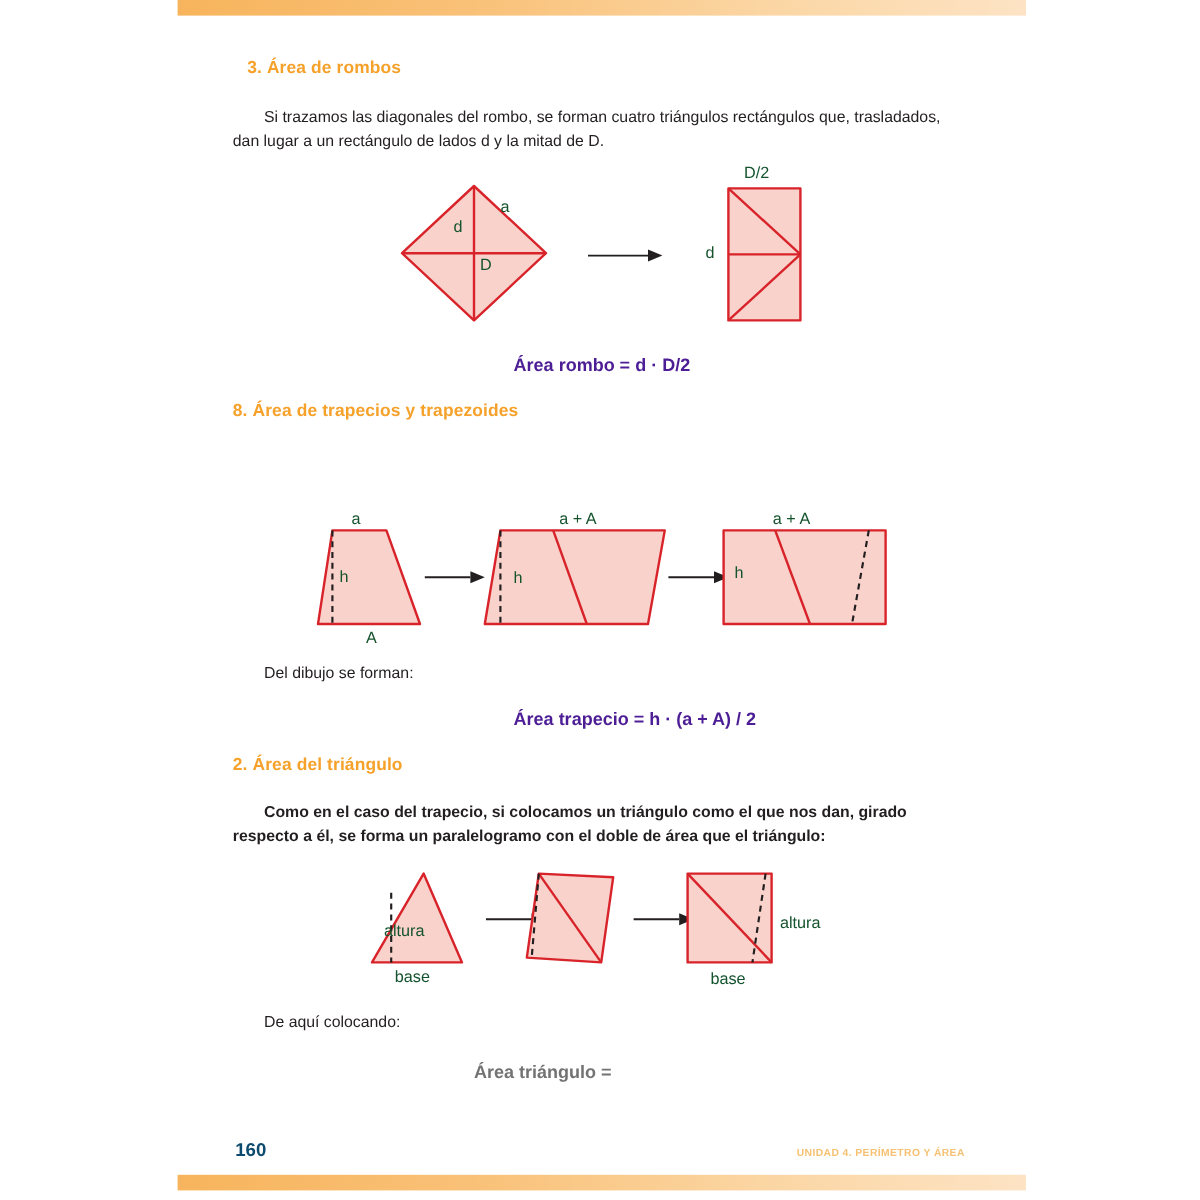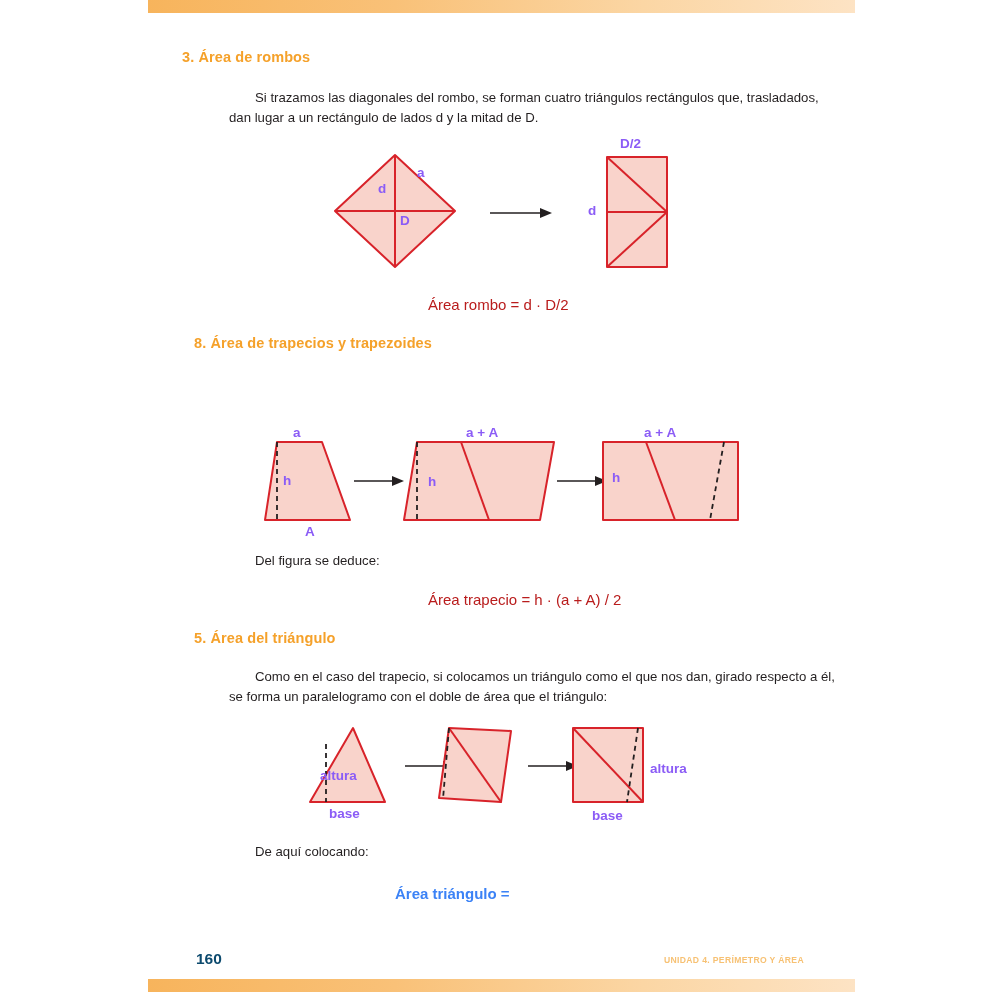--- a/index.html
+++ b/index.html
@@ -43,38 +43,36 @@
     font-weight: bold;
     letter-spacing: 0.1px;
     white-space: nowrap;
   }
   .para {
     position: absolute;
     font-size: 13.2px;
     line-height: 20px;
     color: #231f20;
     text-align: left;
-    margin-left: 35px;
   }
   .para .indent { display: inline-block; width: 26px; }
 
   .formula {
     position: absolute;
-    color: #b91c1c;
+    color: #4c1d95;
     font-size: 15px;
-    font-weight: normal;
+    font-weight: bold;
     white-space: nowrap;
   }
 
   .fig-label {
     position: absolute;
     font-size: 13.5px;
-    color: #8b5cf6;
-    white-space: nowrap;
-    font-weight: bold;
+    color: #14532d;
+    white-space: nowrap;
   }
 
   
   .page-number {
     position: absolute;
     left: 196px;
     top: 950px;
     color: #0c4a6e;
     font-size: 15.5px;
     font-weight: bold;
@@ -114,21 +112,21 @@
     stroke-width: 1.6;
     fill: none;
   }
   .arrow-head { fill: #231f20; }
 
   
   .fraction {
     position: absolute;
     display: flex;
     align-items: center;
-    color: #3b82f6;
+    color: #737373;
     font-size: 15px;
     font-weight: bold;
     white-space: nowrap;
   }
   .frac-stack {
     display: inline-flex;
     flex-direction: column;
     align-items: center;
     margin-left: 8px;
   }
@@ -142,21 +140,21 @@
   .frac-den { padding-top: 3px; }
 </style>
 </head>
 <body>
 
 <div class="page">
 
   <div class="bar top"></div>
   <div class="bar bottom"></div>
 
-  <div class="section-title" style="left:182px; top:49px;text-align:center;">3. Área de rombos</div>
+  <div class="section-title" style="left:206px; top:49px;text-align:center;">3. Área de rombos</div>
 
   <div class="para" style="left:194px; top:88px; width:612px;">
     <span class="indent"></span><span>Si trazamos las diagonales del rombo, se forman cuatro triángulos rectángulos que, trasladados,</span>
     <span>dan lugar a un rectángulo de lados d y la mitad de D.</span>
   </div>
 
   <svg style="left:325px; top:145px;" width="150" height="135">
     <polygon class="shape" points="10,66 70,10 130,66 70,122"></polygon>
     <line class="inner-line" x1="70" y1="10" x2="70" y2="122"></line>
     <line class="inner-line" x1="10" y1="66" x2="130" y2="66"></line>
@@ -211,27 +209,27 @@
   </svg>
 
   <svg style="left:602px; top:441px;" width="140" height="84">
     <rect class="shape" x="1" y="1" width="135" height="78"></rect>
     <line class="inner-line" x1="44" y1="1" x2="73" y2="79"></line>
     <line class="dashed" x1="122" y1="1" x2="108" y2="79"></line>
   </svg>
   <div class="fig-label" style="left:644px; top:425px;">a + A</div>
   <div class="fig-label" style="left:612px; top:470px;">h</div>
 
-  <div class="para" style="left:220px; top:551px;">Del figura se deduce:</div>
+  <div class="para" style="left:220px; top:551px;">Del dibujo se forman:</div>
 
   <div class="formula" style="left:400px; top:591px;margin-left:28px;">Área trapecio = h · (a + A) / 2</div>
 
-  <div class="section-title" style="left:194px; top:630px;">5. Área del triángulo</div>
-
-  <div class="para" style="left:194px; top:667px; width:620px;">
+  <div class="section-title" style="left:194px; top:630px;">2. Área del triángulo</div>
+
+  <div class="para" style="left:194px; top:667px; width:620px;font-weight:bold;">
     <span class="indent"></span><span>Como en el caso del trapecio, si colocamos un triángulo como el que nos dan, girado respecto a</span>
     <span>él, se forma un paralelogramo con el doble de área que el triángulo:</span>
   </div>
 
   <svg style="left:309px; top:727px;" width="80" height="80">
     <polygon class="shape" points="1,75 44,1 76,75"></polygon>
     <line class="dashed" x1="17" y1="17" x2="17" y2="75"></line>
   </svg>
   <div class="fig-label" style="left:320px; top:768px;">altura</div>
   <div class="fig-label" style="left:329px; top:806px;">base</div>

